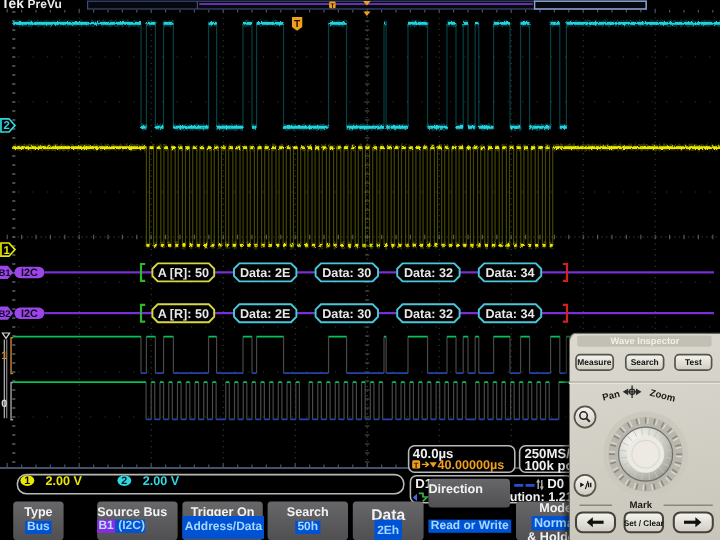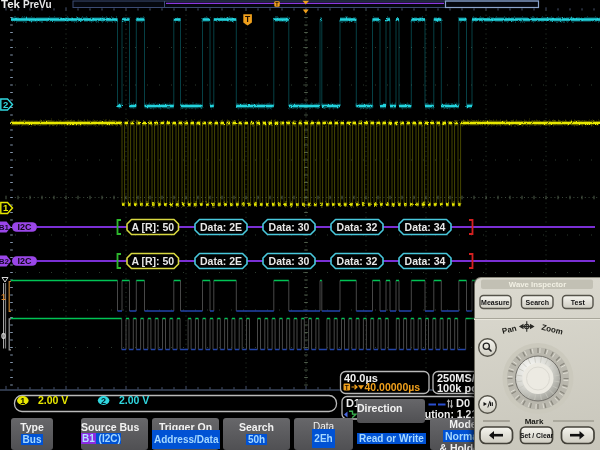--- a/index.html
+++ b/index.html
@@ -169,21 +169,21 @@
   </div>
 <div style="position:absolute;left:152px;top:417.5px;width:67px;height:32.5px;background:linear-gradient(#67676a,#505053);border-radius:3px;text-align:center;color:#f2f2f2">
     <div style="font-size:10.5px;font-weight:bold;margin-top:3px">Trigger On</div>
     <div style="font-size:10px;font-weight:bold;margin-top:1px;white-space:nowrap"><span style="background:#0052d4;color:#a4d8ff;padding:4px 2px">Address/Data</span></div>
   </div>
 <div style="position:absolute;left:223px;top:417.5px;width:67px;height:32.5px;background:linear-gradient(#67676a,#505053);border-radius:3px;text-align:center;color:#f2f2f2">
     <div style="font-size:10.5px;font-weight:bold;margin-top:3px">Search</div>
     <div style="font-size:10px;font-weight:bold;margin-top:1px;white-space:nowrap"><span style="background:#0052d4;color:#a4d8ff;padding:0 2px">50h</span></div>
   </div>
 <div style="position:absolute;left:294px;top:417.5px;width:59px;height:32.5px;background:linear-gradient(#67676a,#505053);border-radius:3px;text-align:center;color:#f2f2f2">
-    <div style="font-size:10px;font-weight:normal;margin-top:3px">Data</div>
+    <div style="font-size:13px;font-weight:bold;margin-top:3px">Data</div>
     <div style="font-size:10px;font-weight:bold;margin-top:1px;white-space:nowrap"><span style="background:#0052d4;color:#a4d8ff;padding:4px 2px">2Eh</span></div>
   </div>
 <div style="position:absolute;left:357px;top:399px;width:68px;height:24px;background:linear-gradient(#67676a,#505053);border-radius:3px;text-align:left;color:#f2f2f2">
     <div style="font-size:10.5px;font-weight:bold;margin-top:3px">Direction</div>
     <div style="font-size:10px;font-weight:bold;margin-top:19px;white-space:nowrap"><span style="background:#0052d4;color:#a4d8ff;padding:0 2px">Read or Write</span></div>
   </div>
 <div style="position:absolute;left:429.5px;top:417.5px;width:67px;height:32.5px;background:linear-gradient(#67676a,#505053);border-radius:3px;text-align:center;color:#f2f2f2">
     <div style="font-size:10.5px;font-weight:bold;margin-top:0px">Mode</div>
     <div style="font-size:10.5px;font-weight:bold"><span style="background:#0052d4;color:#a4d8ff;padding:0 2px">Normal</span></div>
     <div style="font-size:10.5px;font-weight:bold">&amp; Holdoff</div>

